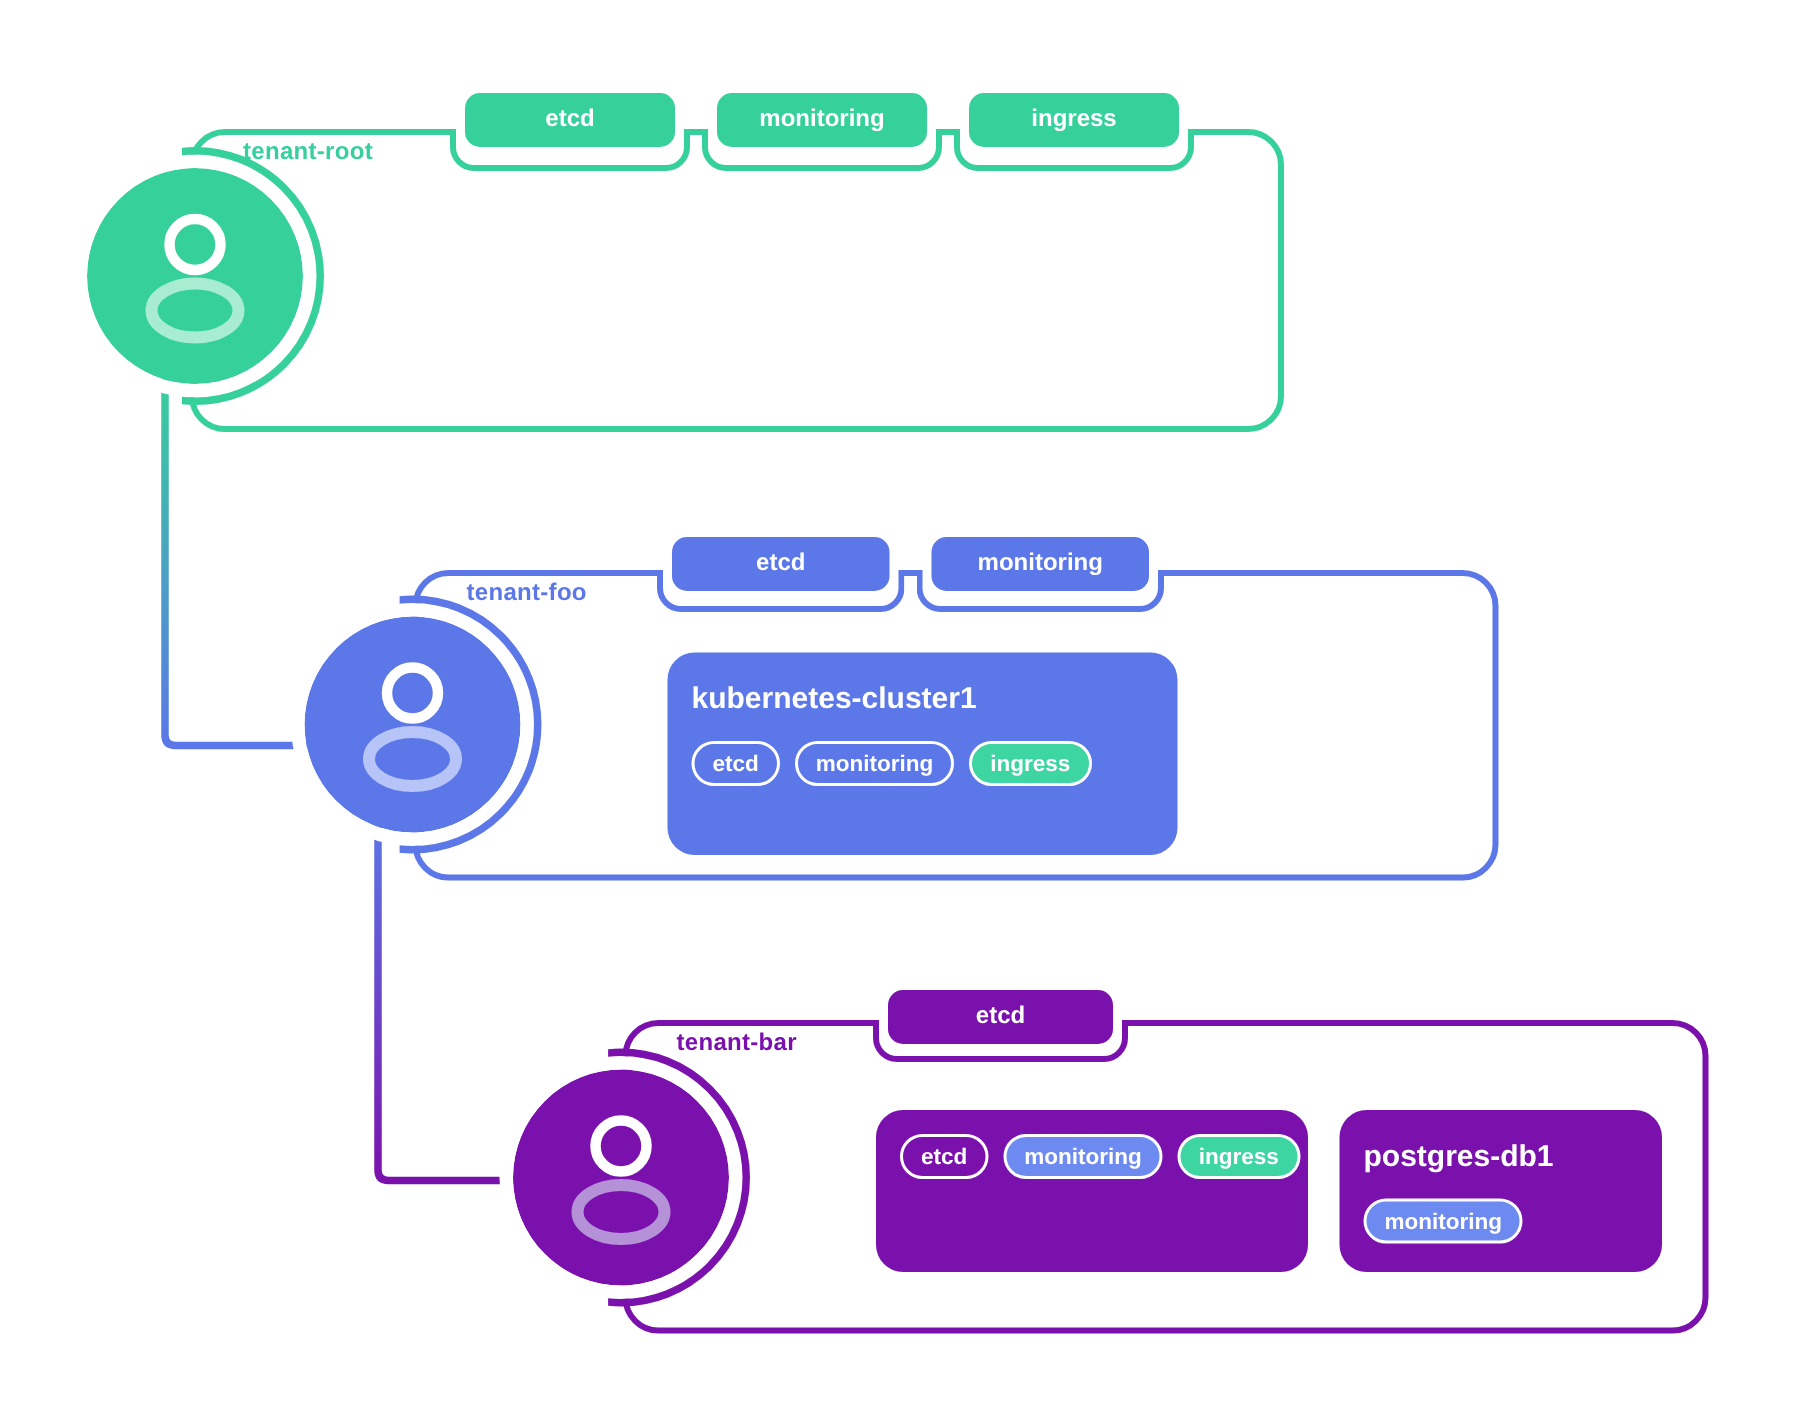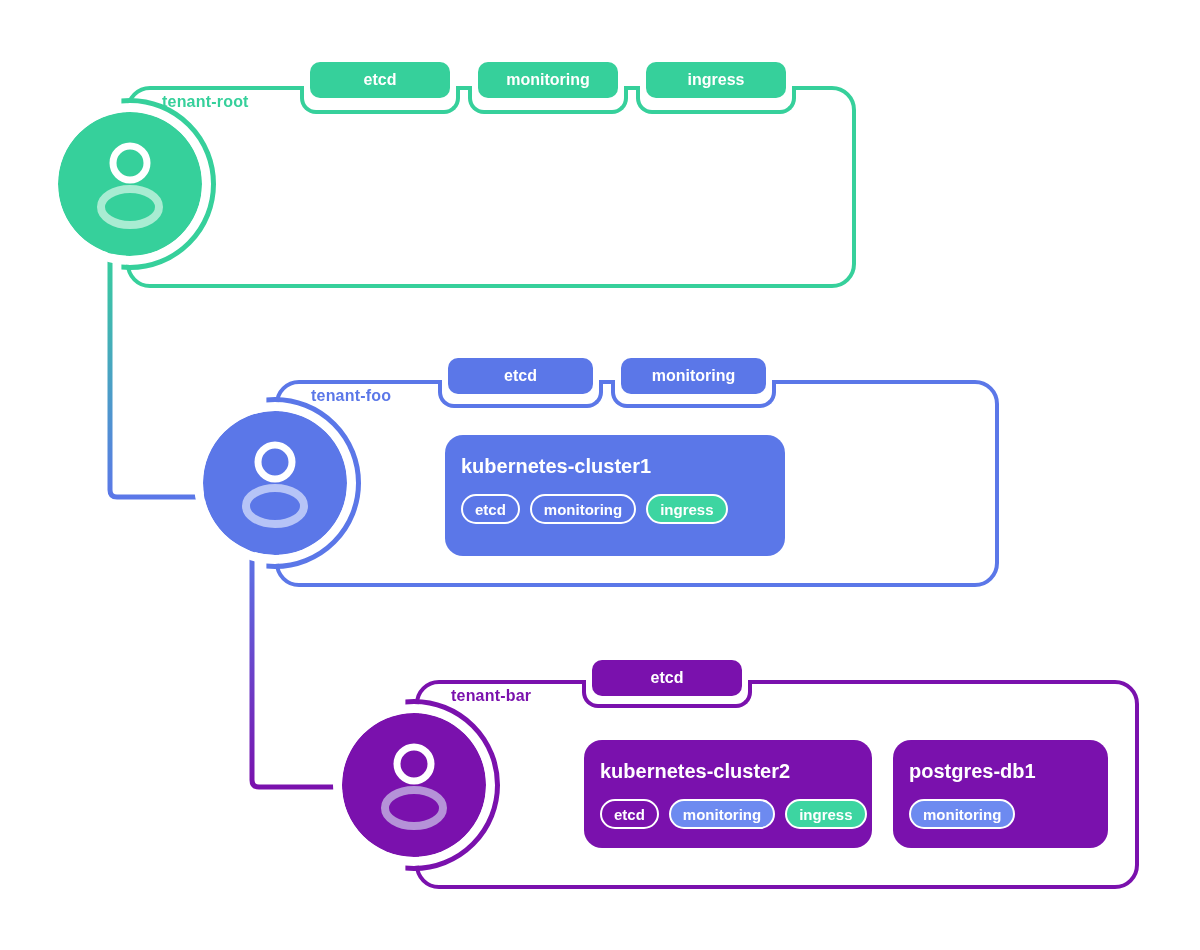--- a/index.html
+++ b/index.html
@@ -130,21 +130,21 @@
 <div class="tbox t-foo" id="box-foo">
   <span class="tenant-label">tenant-foo</span>
   <div class="tabs">
     <div class="tab">
       <div class="tab-badge">etcd</div>
     </div>
     <div class="tab">
       <div class="tab-badge">monitoring</div>
     </div>
   </div>
-  <div class="card" style="left:166px;top:51px;width:340px;height:121px">
+  <div class="card" style="left:166px;top:51px;width:340px;height:135px">
     <div class="card-title">kubernetes-cluster1</div>
     <div class="pills">
       <span class="pill outline">etcd</span>
       <span class="pill outline">monitoring</span>
       <span class="pill green">ingress</span>
     </div>
   </div>
 </div>
 <div class="avatar t-foo" id="avatar-foo">
   <svg viewBox="0 0 144 144">
@@ -154,21 +154,20 @@
 </div>
 
 <div class="tbox t-bar" id="box-bar">
   <span class="tenant-label">tenant-bar</span>
   <div class="tabs">
     <div class="tab">
       <div class="tab-badge">etcd</div>
     </div>
   </div>
   <div class="card" style="left:165px;top:56px;width:288px;height:108px">
-    <div class="card-title">kubernetes-cluster2</div>
     <div class="pills">
       <span class="pill outline">etcd</span>
       <span class="pill blue">monitoring</span>
       <span class="pill green">ingress</span>
     </div>
   </div>
   <div class="card" style="left:474px;top:56px;width:215px;height:108px">
     <div class="card-title">postgres-db1</div>
     <div class="pills">
       <span class="pill blue">monitoring</span>

